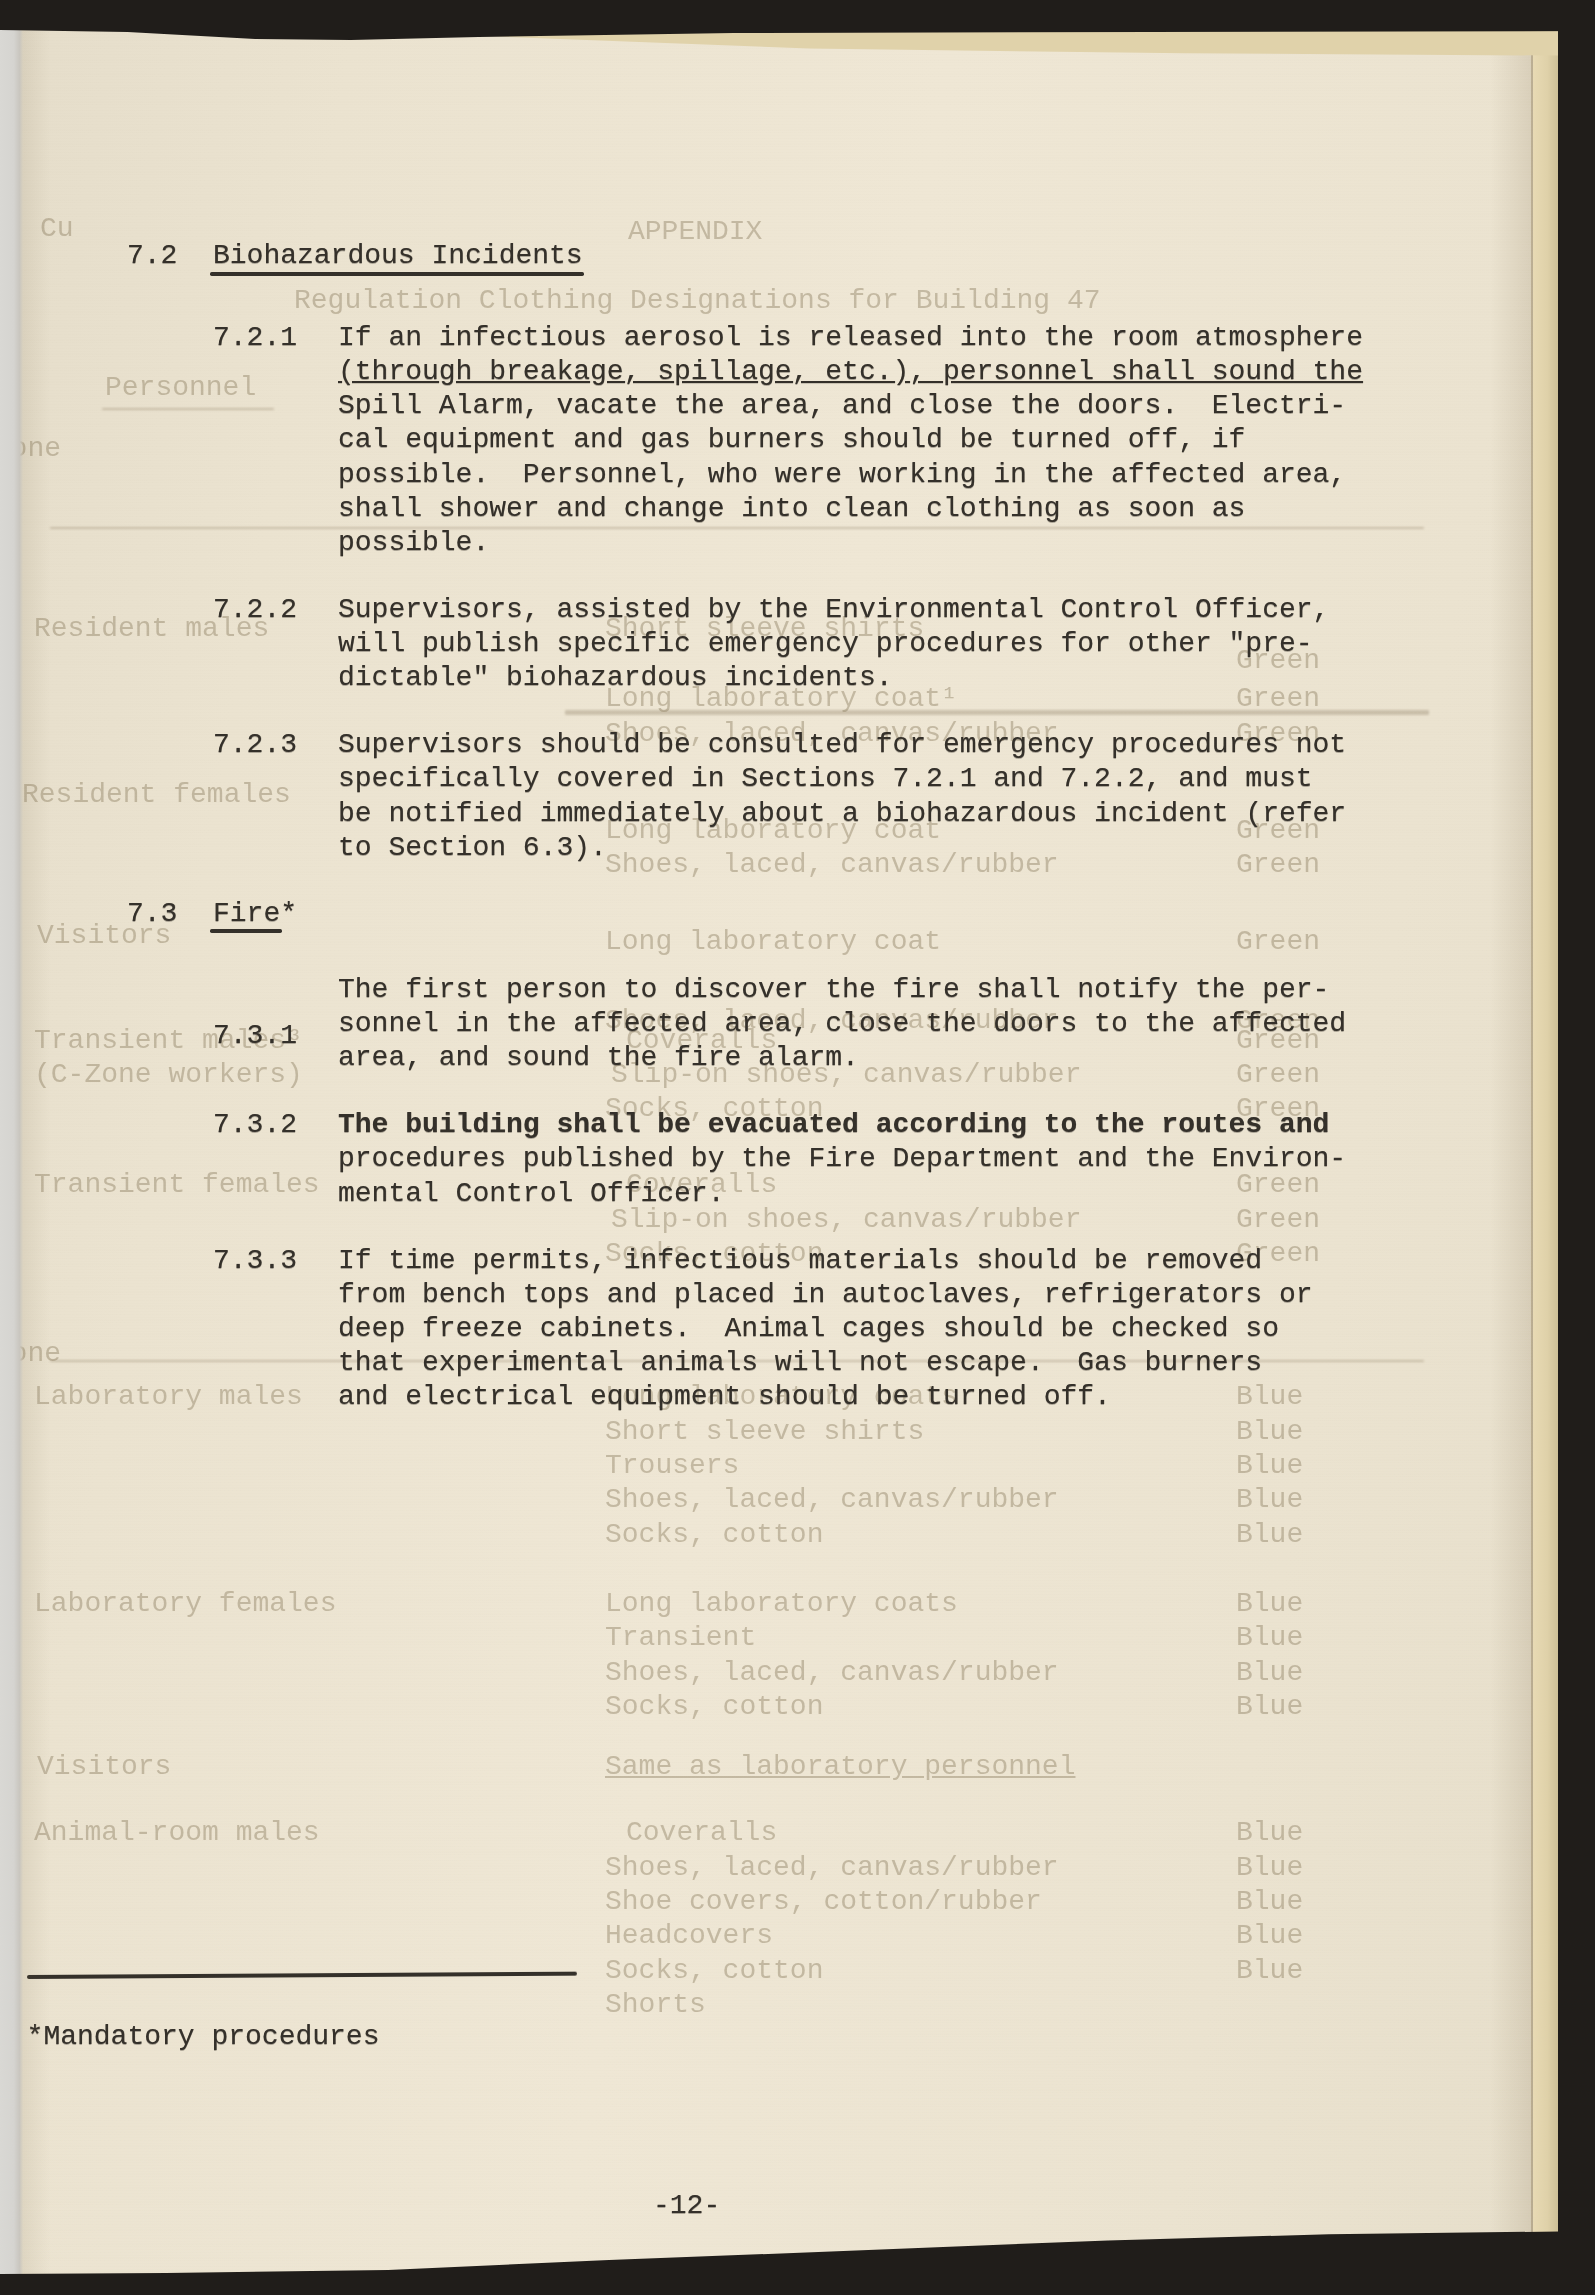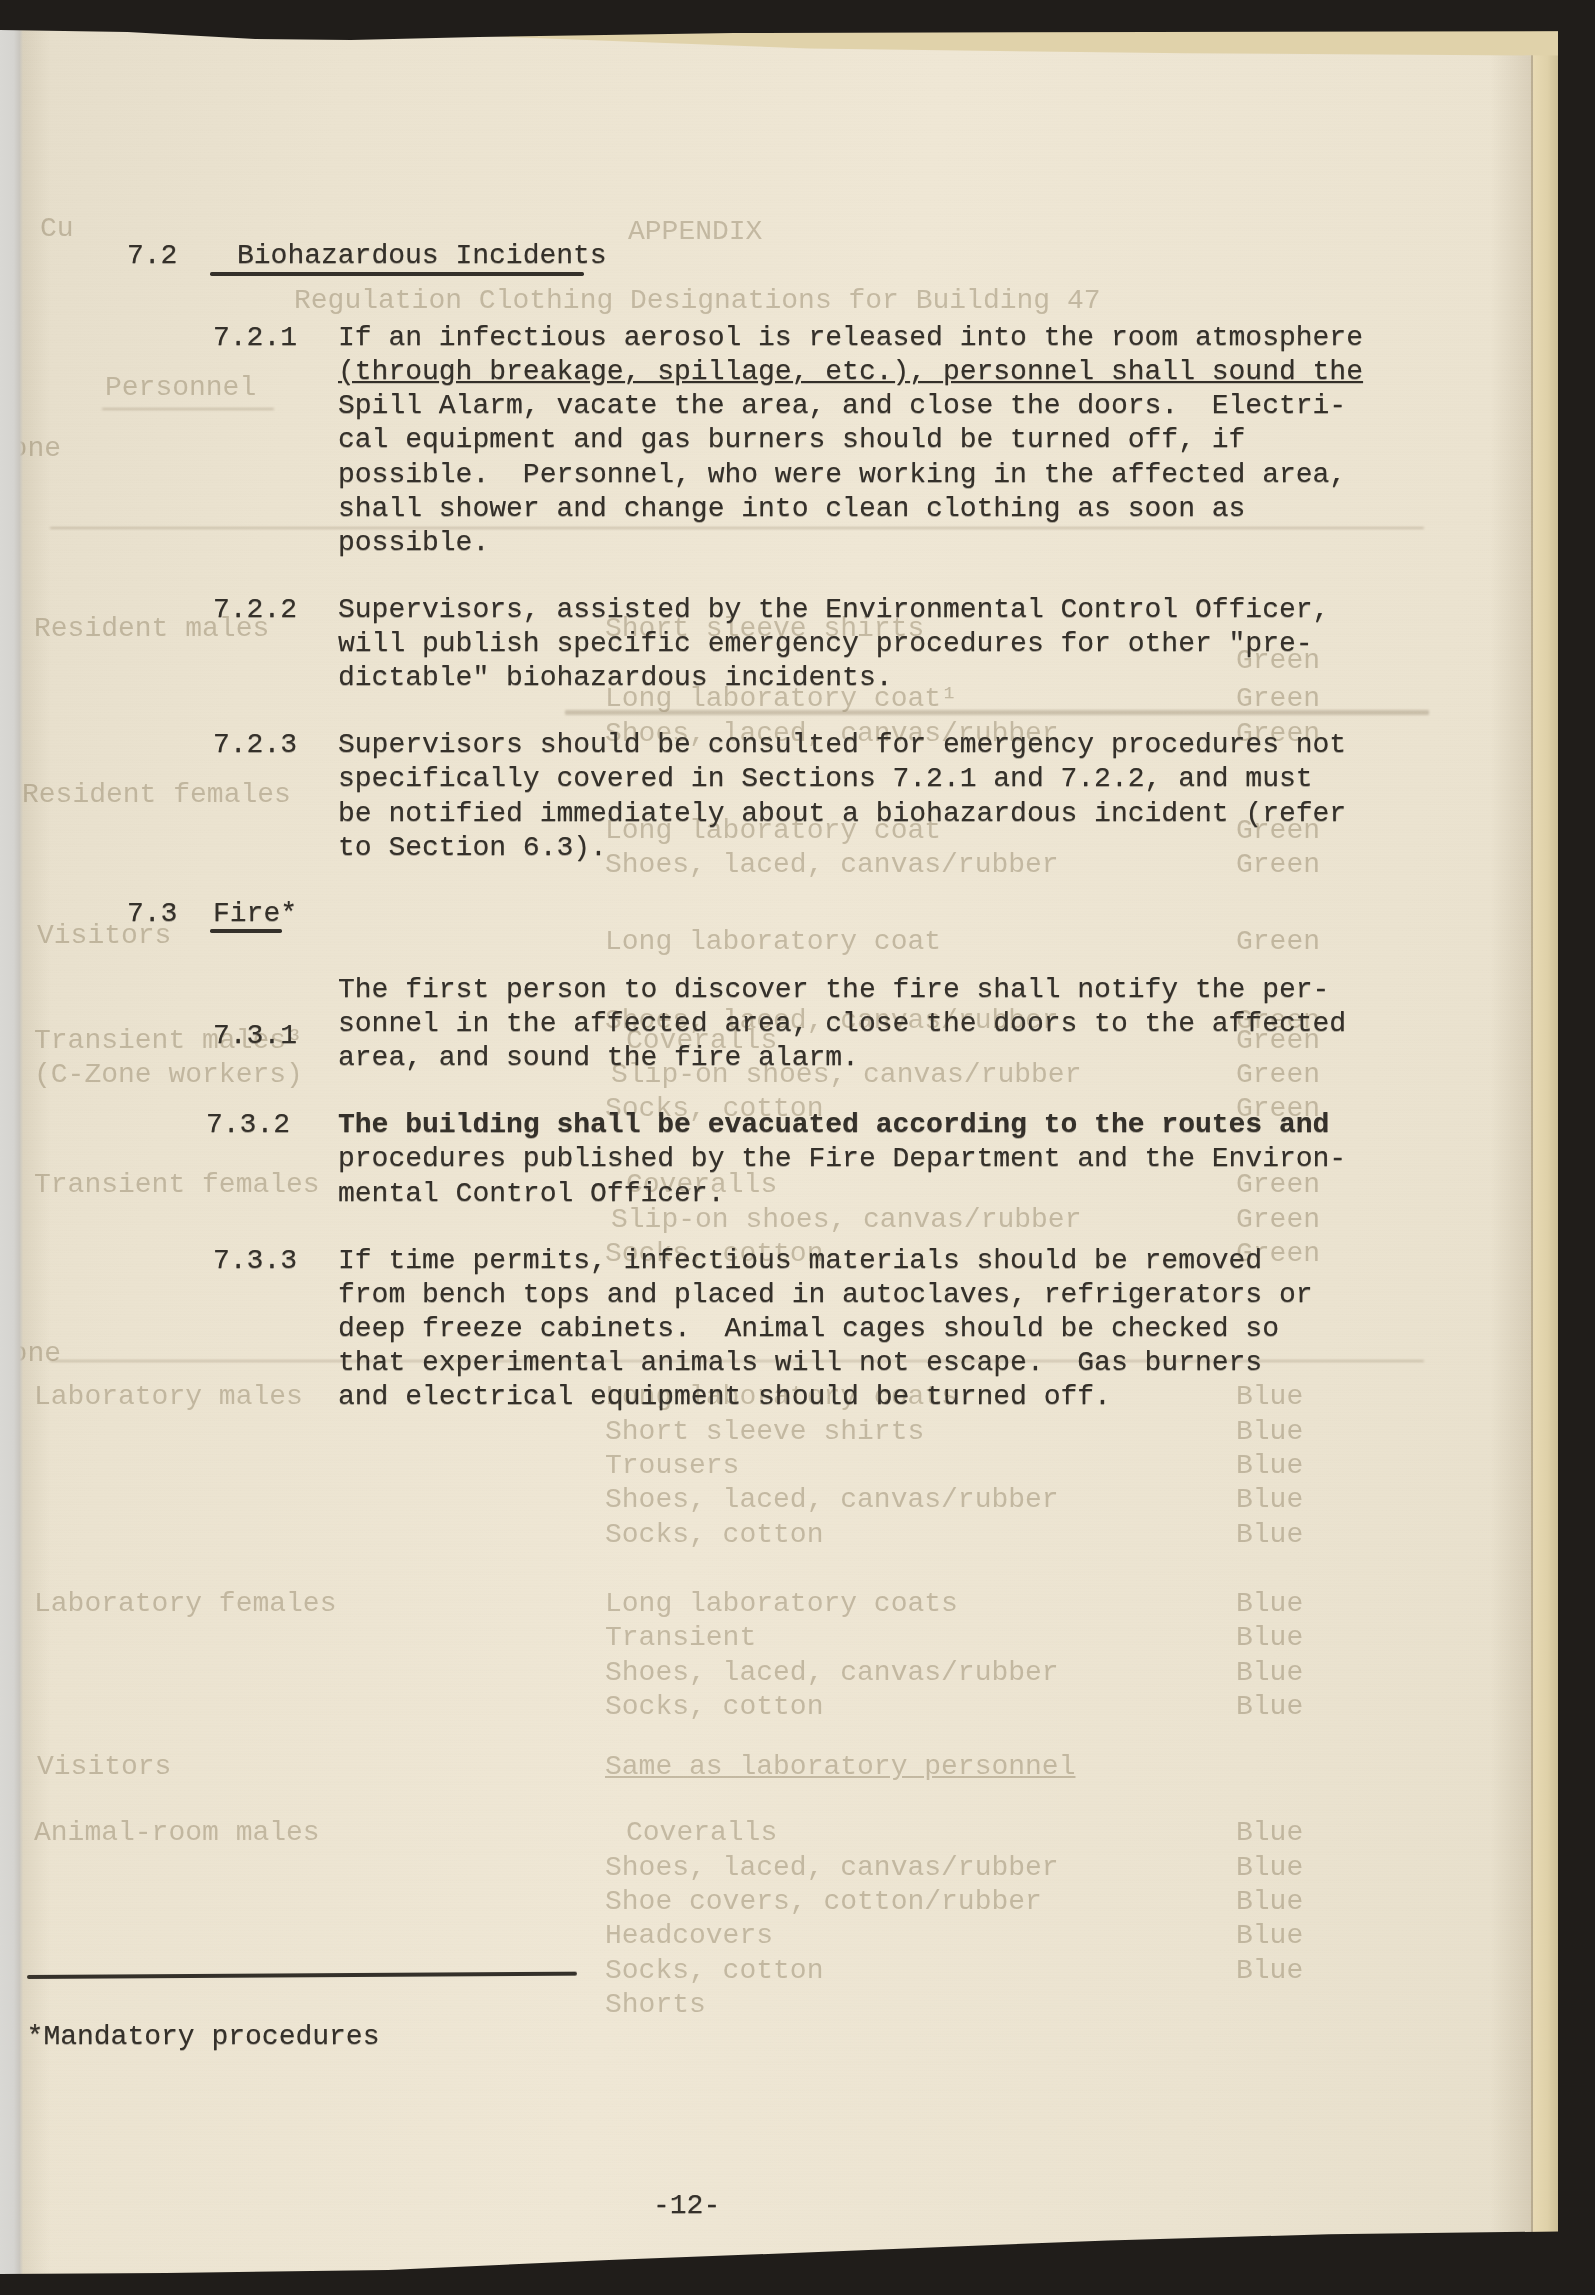--- a/index.html
+++ b/index.html
@@ -152,21 +152,21 @@
       <div class="line tw ghost" style="left: 605px; top: 1954px;">Socks, cotton</div>
       <div class="line tw ghost" style="left: 1236px; top: 1954px;">Blue</div>
       <div class="line tw ghost" style="left: 605px; top: 1988px;">Shorts</div>
       <div class="grule" style="left: 102px; top: 408px; width: 172px; height: 2.2px;"></div>
       <div class="grule" style="left: 50px; top: 527px; width: 1374px; height: 2.2px;"></div>
       <div class="grule" style="left: 565px; top: 710px; width: 864px; height: 5px;"></div>
       <div class="grule" style="left: 50px; top: 1360px; width: 1374px; height: 2.2px;"></div>
     </div>
   <div id="text-layer" class="z-text">
       <div class="line tw" style="left: 127px; top: 239px;">7.2</div>
-      <div class="line tw" style="left: 213px; top: 239px; margin-left: 24px;">Biohazardous Incidents</div>
+      <div class="line tw" style="left: 213px; top: 239px;">Biohazardous Incidents</div>
       <div class="sec-underline" style="left: 210px; top: 272px; width: 374px;"></div>
       <div class="line tw" style="left: 213px; top: 321px;">7.2.1</div>
       <div class="line tw" style="left: 338px; top: 321px;">If an infectious aerosol is released into the room atmosphere</div>
       <div class="line tw" style="left: 338px; top: 355px; text-decoration: underline;">(through breakage, spillage, etc.), personnel shall sound the</div>
       <div class="line tw" style="left: 338px; top: 389px;">Spill Alarm, vacate the area, and close the doors.  Electri-</div>
       <div class="line tw" style="left: 338px; top: 423px;">cal equipment and gas burners should be turned off, if</div>
       <div class="line tw" style="left: 338px; top: 458px;">possible.  Personnel, who were working in the affected area,</div>
       <div class="line tw" style="left: 338px; top: 492px;">shall shower and change into clean clothing as soon as</div>
       <div class="line tw" style="left: 338px; top: 526px;">possible.</div>
       <div class="line tw" style="left: 213px; top: 593px;">7.2.2</div>
@@ -178,21 +178,21 @@
       <div class="line tw" style="left: 338px; top: 762px;">specifically covered in Sections 7.2.1 and 7.2.2, and must</div>
       <div class="line tw" style="left: 338px; top: 797px;">be notified immediately about a biohazardous incident (refer</div>
       <div class="line tw" style="left: 338px; top: 831px;">to Section 6.3).</div>
       <div class="line tw" style="left: 127px; top: 897px;">7.3</div>
       <div class="line tw" style="left: 213px; top: 897px;">Fire*</div>
       <div class="sec-underline" style="left: 210px; top: 929px; width: 72px;"></div>
       <div class="line tw" style="left: 213px; top: 1019px;">7.3.1</div>
       <div class="line tw" style="left: 338px; top: 973px;">The first person to discover the fire shall notify the per-</div>
       <div class="line tw" style="left: 338px; top: 1007px;">sonnel in the affected area, close the doors to the affected</div>
       <div class="line tw" style="left: 338px; top: 1041px;">area, and sound the fire alarm.</div>
-      <div class="line tw" style="left: 206px; top: 1108px;">7.3.2</div>
+      <div class="line tw" style="left: 213px; top: 1108px;">7.3.2</div>
       <div class="line tw" style="left: 338px; top: 1108px; font-weight: bold;">The building shall be evacuated according to the routes and</div>
       <div class="line tw" style="left: 338px; top: 1142px;">procedures published by the Fire Department and the Environ-</div>
       <div class="line tw" style="left: 338px; top: 1177px;">mental Control Officer.</div>
       <div class="line tw" style="left: 213px; top: 1244px;">7.3.3</div>
       <div class="line tw" style="left: 338px; top: 1244px;">If time permits, infectious materials should be removed</div>
       <div class="line tw" style="left: 338px; top: 1278px;">from bench tops and placed in autoclaves, refrigerators or</div>
       <div class="line tw" style="left: 338px; top: 1312px;">deep freeze cabinets.  Animal cages should be checked so</div>
       <div class="line tw" style="left: 338px; top: 1346px;">that experimental animals will not escape.  Gas burners</div>
       <div class="line tw" style="left: 338px; top: 1380px;">and electrical equipment should be turned off.</div>
     </div>

